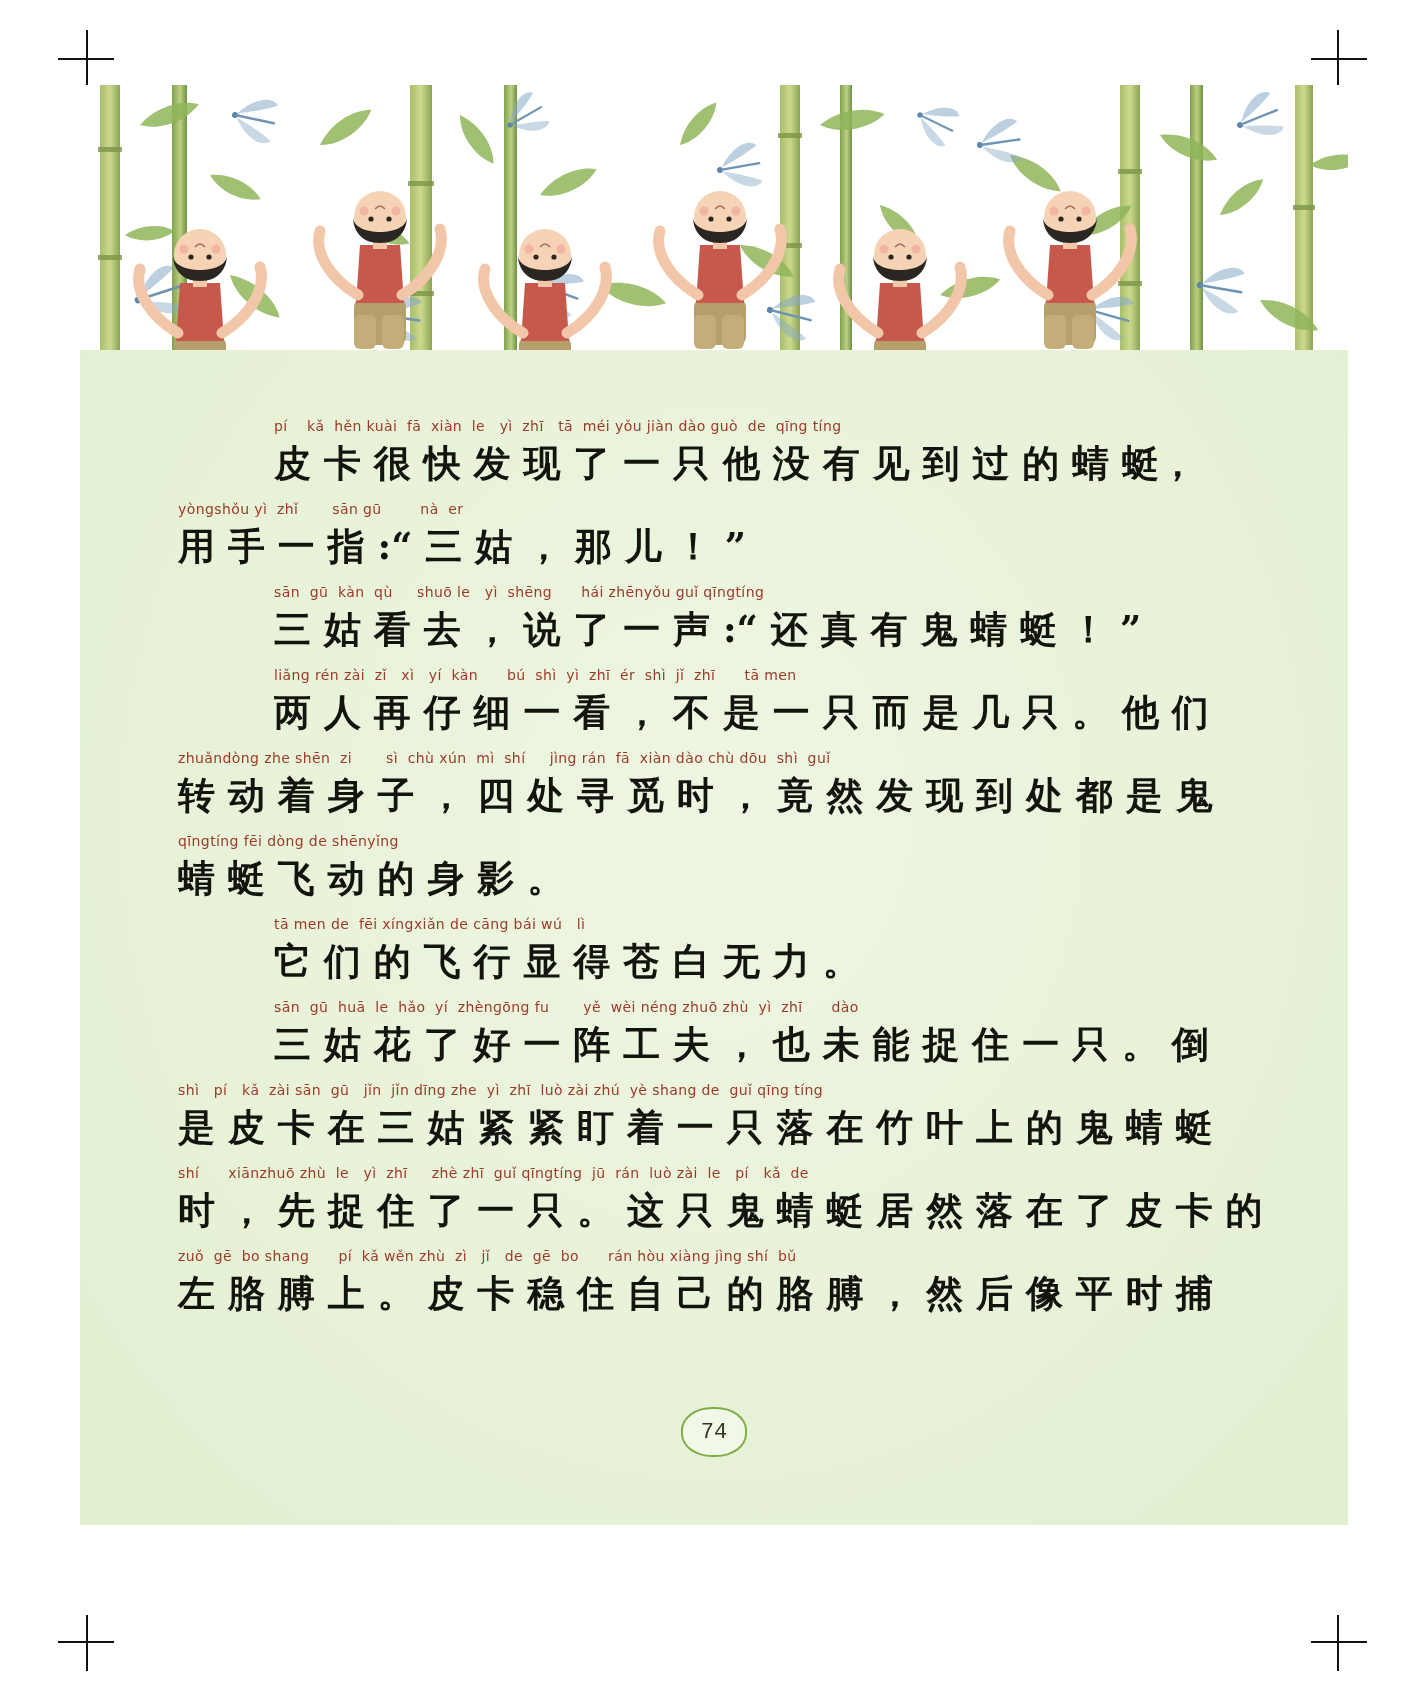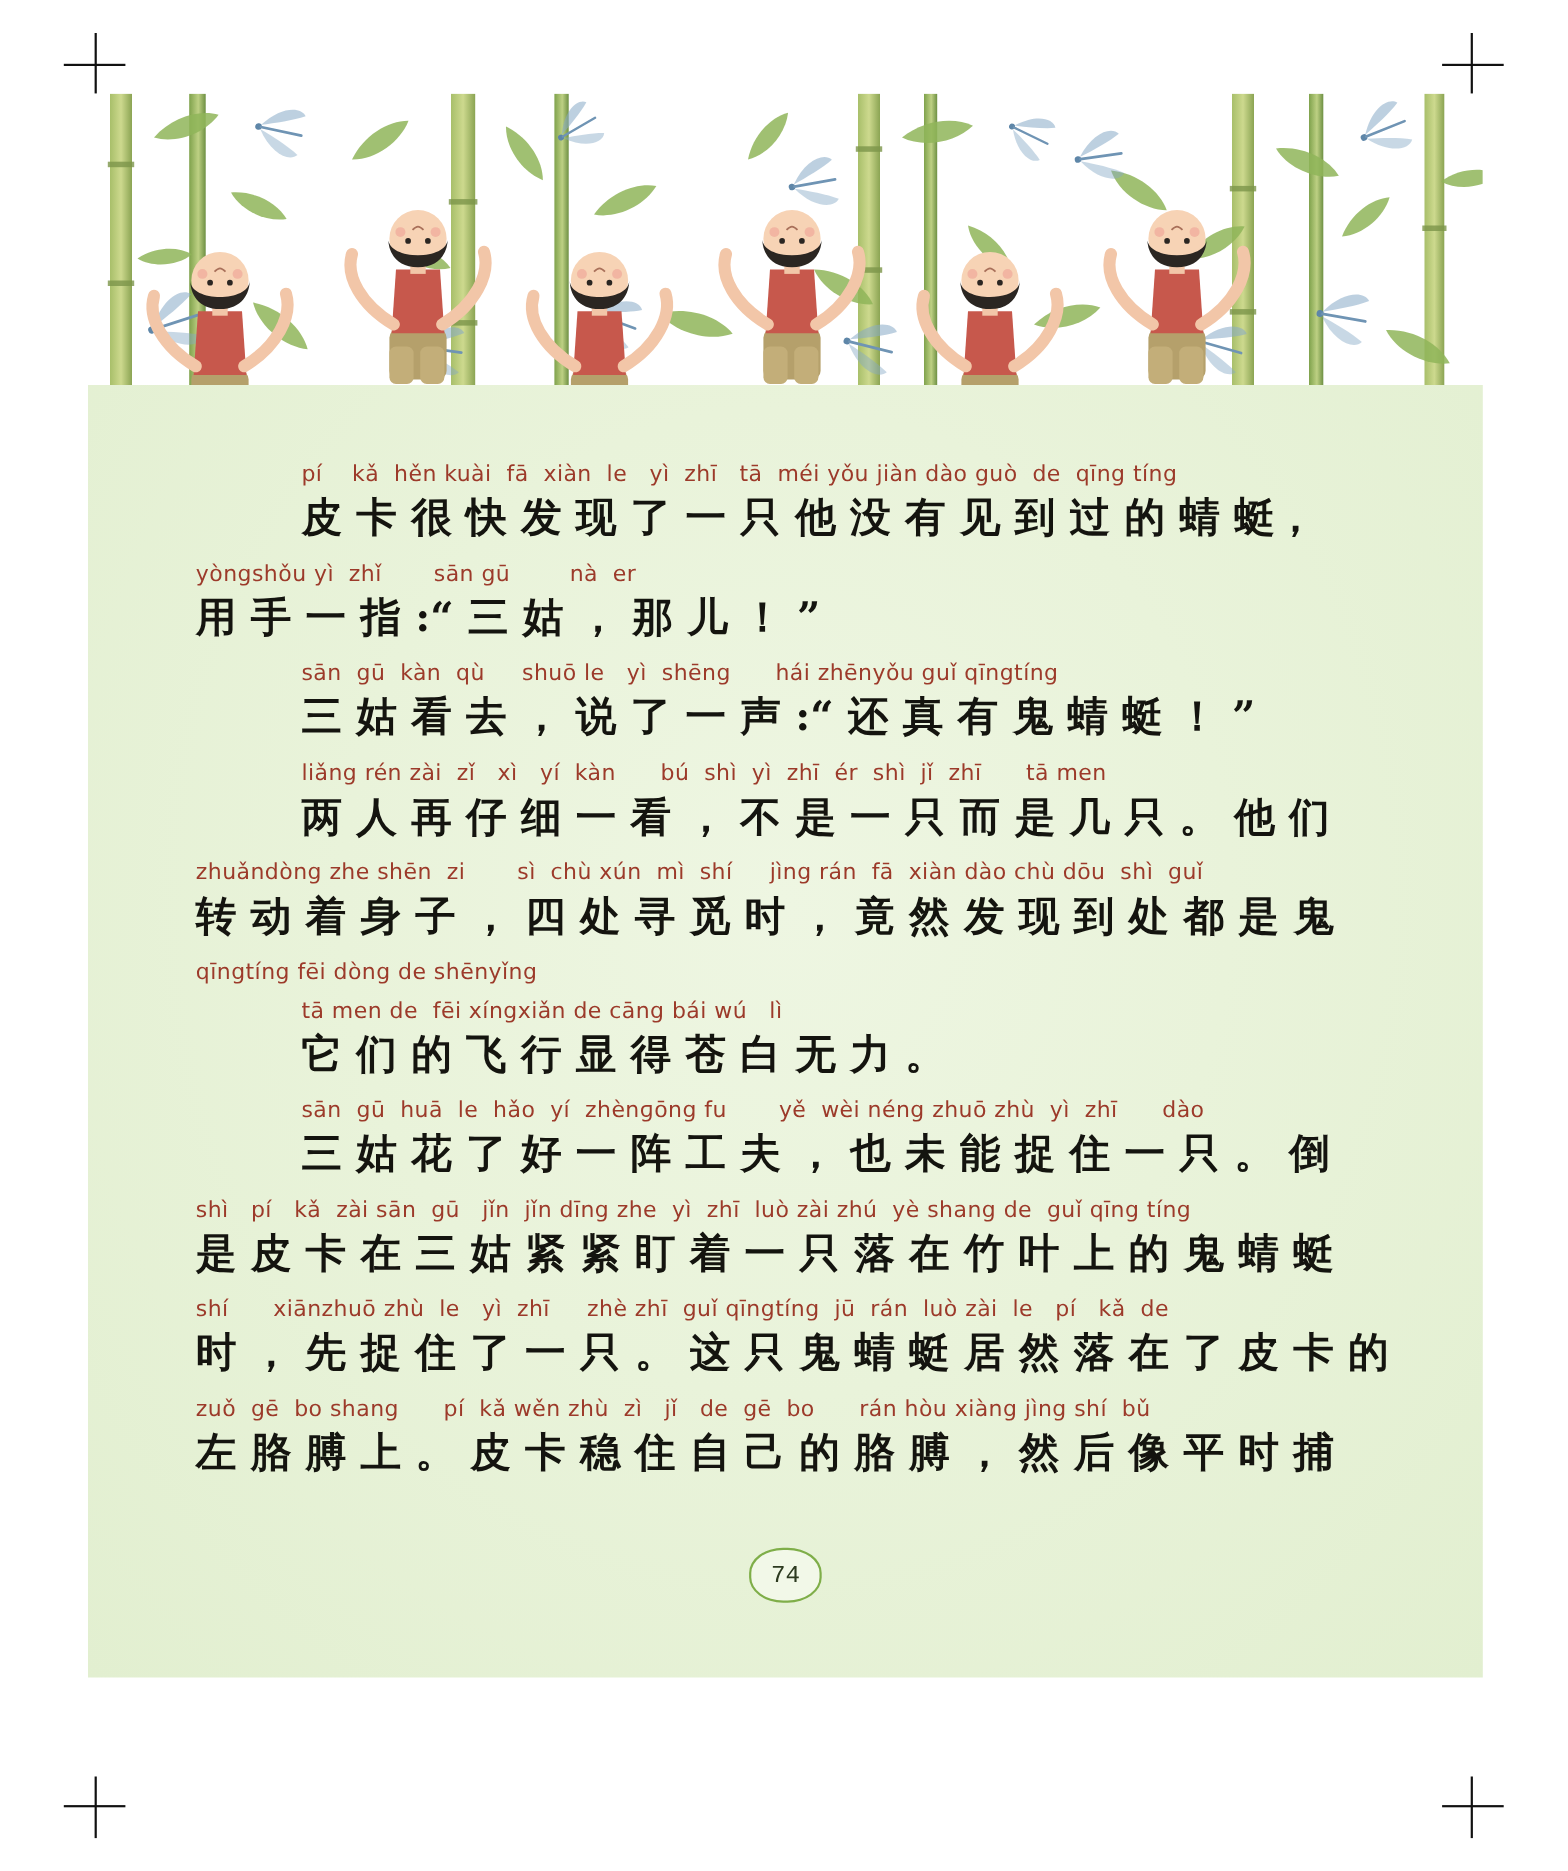--- a/index.html
+++ b/index.html
@@ -79,21 +79,21 @@
   }
 
   .line {
     position: relative;
     margin-bottom: 10px;
   }
   .pinyin-row {
     display: flex;
     white-space: pre;
     color: #9c3a2a;
-    font-size: 20px;
+    font-size: 14px;
     letter-spacing: 0.4px;
     line-height: 1.25;
     font-family: "DejaVu Sans", sans-serif;
   }
   .han-row {
     display: flex;
     white-space: pre;
     color: #14140f;
     font-size: 37px;
     line-height: 1.5;
@@ -292,20 +292,21 @@
         <div class="han-row">两 人 再 仔 细 一 看 ， 不 是 一 只 而 是 几 只 。 他 们</div>
       </div>
 
       <div class="line indent-1">
         <div class="pinyin-row">zhuǎndòng zhe shēn  zi       sì  chù xún  mì  shí     jìng rán  fā  xiàn dào chù dōu  shì  guǐ</div>
         <div class="han-row">转 动 着 身 子 ， 四 处 寻 觅 时 ， 竟 然 发 现 到 处 都 是 鬼</div>
       </div>
 
       <div class="line indent-1">
         <div class="pinyin-row">qīngtíng fēi dòng de shēnyǐng</div>
+        <div class="han-row">蜻 蜓 飞 动 的 身 影 。</div>
       </div>
 
       <div class="line indent-2">
         <div class="pinyin-row">tā men de  fēi xíngxiǎn de cāng bái wú   lì</div>
         <div class="han-row">它 们 的 飞 行 显 得 苍 白 无 力 。</div>
       </div>
 
       <div class="line indent-2">
         <div class="pinyin-row">sān  gū  huā  le  hǎo  yí  zhènɡōng fu       yě  wèi néng zhuō zhù  yì  zhī      dào</div>
         <div class="han-row">三 姑 花 了 好 一 阵 工 夫 ， 也 未 能 捉 住 一 只 。 倒</div>

